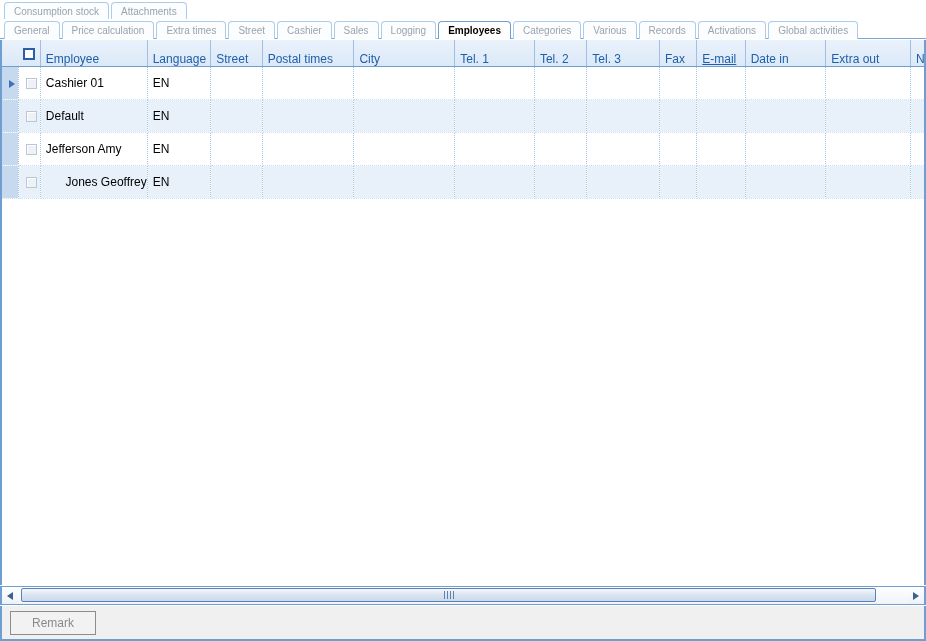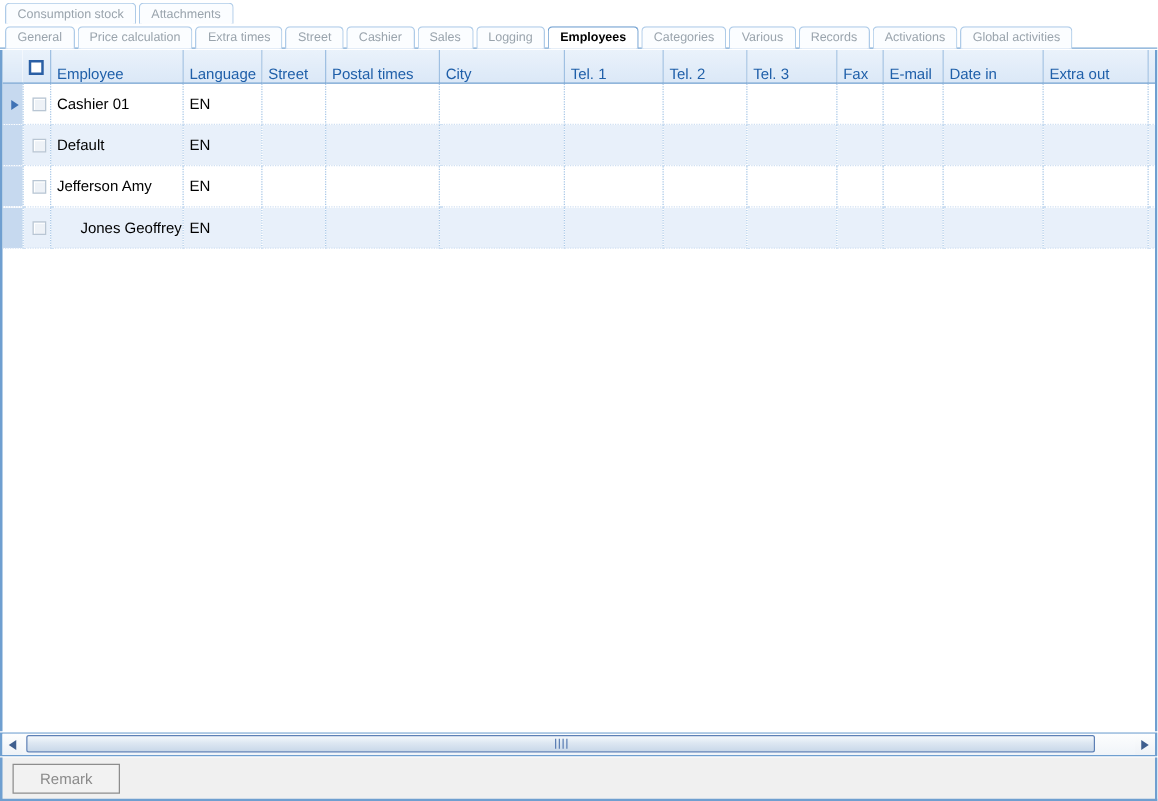--- a/index.html
+++ b/index.html
@@ -282,24 +282,24 @@
         <th class="ind" style="width:16px"></th>
         <th class="sel" style="width:22px">
           <span class="hdr-check"></span>
         </th>
       <th style="width: 106px;">Employee</th>
           <th style="width: 63px;">Language</th>
           <th style="width: 51px;">Street</th>
           <th style="width: 91px;">Postal times</th>
           <th style="width: 100px;">City</th>
           <th style="width: 79px;">Tel. 1</th>
-          <th style="width: 67px;">Tel. 2</th>
+          <th style="width: 52px;">Tel. 2</th>
           <th style="width: 72px;">Tel. 3</th>
           <th style="width: 37px;">Fax</th>
-          <th style="width: 48px;">E-mail</th>
+          <th style="width: 48px; text-decoration: underline;">E-mail</th>
           <th style="width: 80px;">Date in</th>
           <th style="width: 84px;">Extra out</th>
           <th style="width: 100px;">Nu</th>
         </tr>
     </thead>
     <tbody id="body-rows">
         <tr class="row-odd">
           <td class="ind" style="width: 16px;"><span class="row-arrow"></span></td>
           <td class="sel" style="width: 22px;"><span class="row-check"></span></td>
           <td style="width: 106px;">Cashier 01</td>

